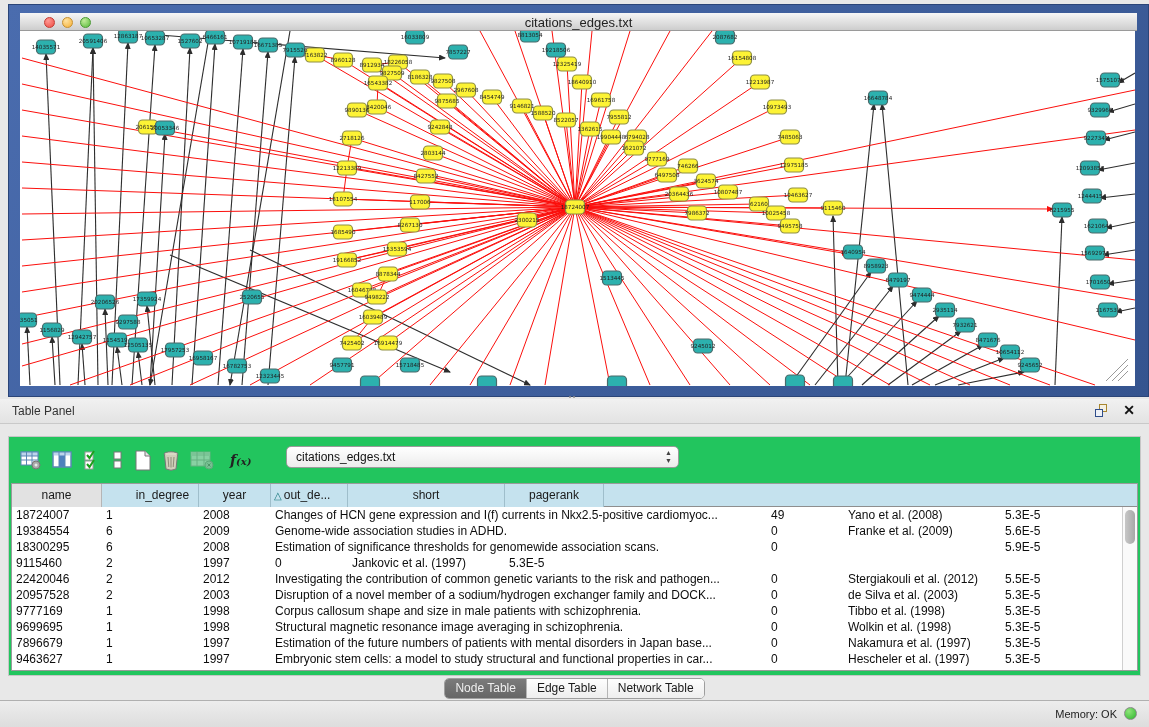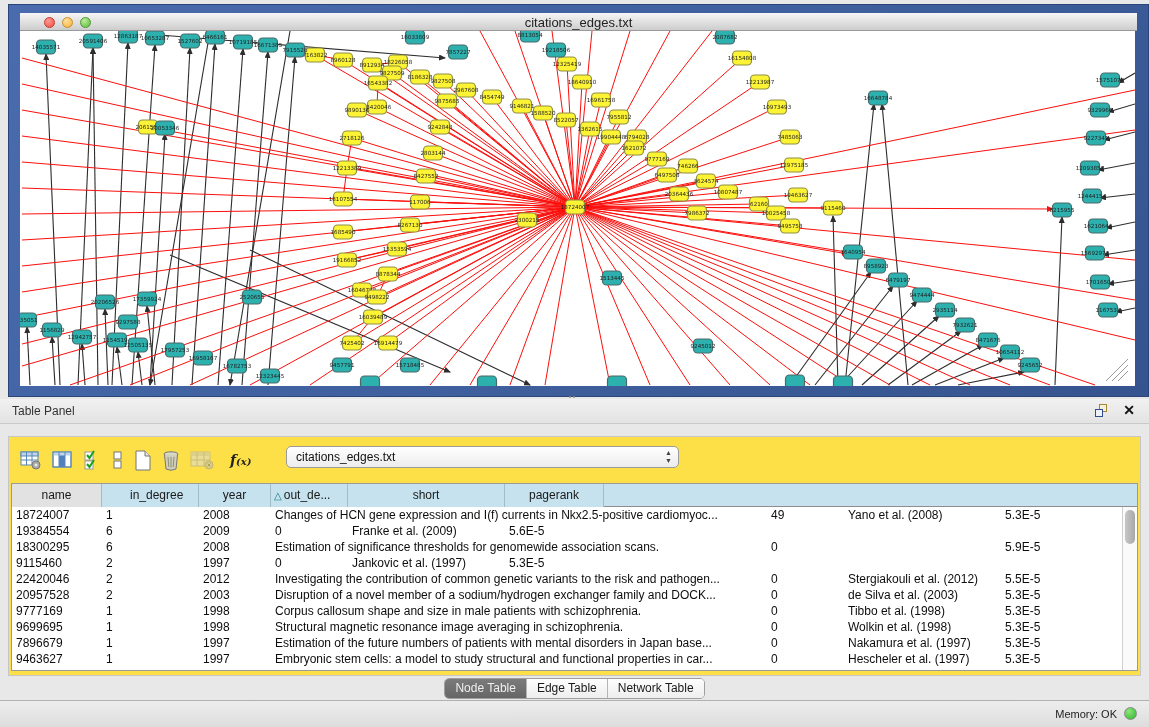--- a/index.html
+++ b/index.html
@@ -17,21 +17,21 @@
   #net-canvas svg { display:block; width:100%; height:100%; }
   #splitter-grip { position:absolute; left:569px; top:396px; width:10px; height:3px; }
   #splitter-grip i { display:inline-block; width:2px; height:2px; background:#8f8f8f; border-radius:50%; margin-right:2px; vertical-align:top; }
   
   #panel-header { position:absolute; left:0; top:399px; width:1149px; height:25px; background:linear-gradient(#f1f1f1,#e3e3e3); border-bottom:1px solid #c9c9c9; }
   #panel-title { position:absolute; left:12px; top:5px; font-size:12px; color:#333; }
   #float-icon { position:absolute; right:40px; top:5px; width:14px; height:14px; cursor:pointer; }
   #float-back { position:absolute; left:4px; top:0; width:8px; height:8px; border:1px solid #a8862f; background:#f4f0e2; }
   #float-front{ position:absolute; left:0; top:5px; width:8px; height:8px; border:1px solid #2f4d8a; background:#eef1f7; }
   #panel-close { position:absolute; right:14px; top:3px; font-size:14px; font-weight:bold; color:#111; cursor:pointer; }
-  #panel-body { position:absolute; left:8px; top:436px; width:1133px; height:240px; background:#fde047; border:1px solid #c6c6c6; }
+  #panel-body { position:absolute; left:8px; top:436px; width:1133px; height:240px; background:#22c55e; border:1px solid #c6c6c6; }
   
   #toolbar { position:absolute; left:6px; top:8px; height:30px; display:flex; align-items:center; }
   .tb-btn { margin:0 5px; display:flex; align-items:center; justify-content:center; cursor:pointer; }
   #fx-label { font-family:"DejaVu Serif", serif; font-style:italic; font-weight:bold; font-size:14px; color:#222; margin:0 6px; }
   #fx-label small { font-size:10px; }
   #table-select { position:absolute; left:277px; top:9px; width:393px; height:22px; background:linear-gradient(#ffffff,#ececec); border:1px solid #9b9b9b; border-radius:5px; font-size:12px; color:#111; display:flex; align-items:center; padding-left:9px; cursor:pointer; }
   #select-stepper { position:absolute; right:6px; top:2px; font-size:7px; color:#444; line-height:8px; text-align:center; }
   
   #data-table { position:absolute; left:2px; top:46px; width:1127px; height:188px; background:#fff; border:1px solid #9a9a9a; overflow:hidden; }
   #header-row { display:flex; height:23px; border-bottom:1px solid #8e8e8e; background:#c5e2ee; }
@@ -793,40 +793,41 @@
     </span>
   </div>
   <div id="table-select">
     <span>citations_edges.txt</span>
     <span id="select-stepper">▲<br>▼</span>
   </div>
 
   <div id="data-table">
     <div id="header-row">
         <div class="th th-selected" style="width: 90px; text-align: center;">name</div>
-        <div class="th" style="width: 97px;  padding-left: 28px;">in_degree</div>
+        <div class="th" style="width: 97px; text-align: center; padding-left: 28px;">in_degree</div>
         <div class="th" style="width: 72px; text-align: center;">year</div>
         <div class="th" style="width: 77px; text-align: left;"><span class="sort-tri">△</span>out_de...</div>
         <div class="th" style="width: 157px; text-align: center;">short</div>
         <div class="th" style="width: 99px; text-align: center;">pagerank</div>
       </div>
     <div id="rows">
         <div class="tr">
           <div class="td" style="width: 90px;">18724007</div>
           <div class="td" style="width: 97px;">1</div>
           <div class="td" style="width: 72px;">2008</div>
           <div class="td" style="width: 496px;">Changes of HCN gene expression and I(f) currents in Nkx2.5-positive cardiomyoc...</div>
           <div class="td" style="width: 77px;">49</div>
           <div class="td" style="width: 157px;">Yano et al. (2008)</div>
           <div class="td" style="width: 99px;">5.3E-5</div>
         </div>
         <div class="tr">
           <div class="td" style="width: 90px;">19384554</div>
           <div class="td" style="width: 97px;">6</div>
           <div class="td" style="width: 72px;">2009</div>
+          <div class="td" style="width: 496px;">Genome-wide association studies in ADHD.</div>
           <div class="td" style="width: 77px;">0</div>
           <div class="td" style="width: 157px;">Franke et al. (2009)</div>
           <div class="td" style="width: 99px;">5.6E-5</div>
         </div>
         <div class="tr">
           <div class="td" style="width: 90px;">18300295</div>
           <div class="td" style="width: 97px;">6</div>
           <div class="td" style="width: 72px;">2008</div>
           <div class="td" style="width: 496px;">Estimation of significance thresholds for genomewide association scans.</div>
           <div class="td" style="width: 77px;">0</div>

